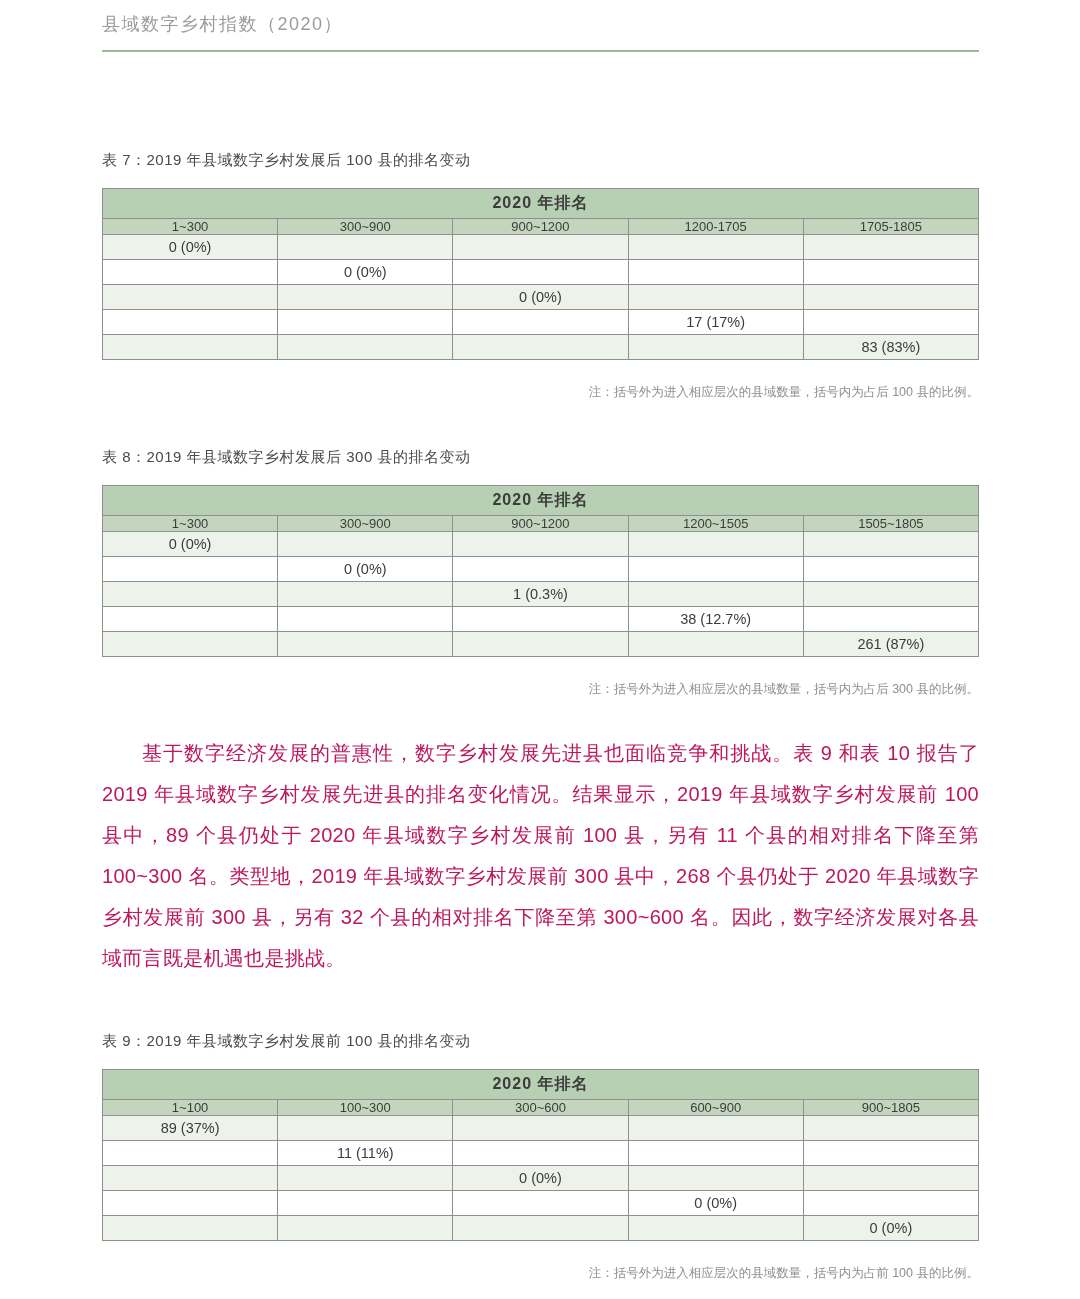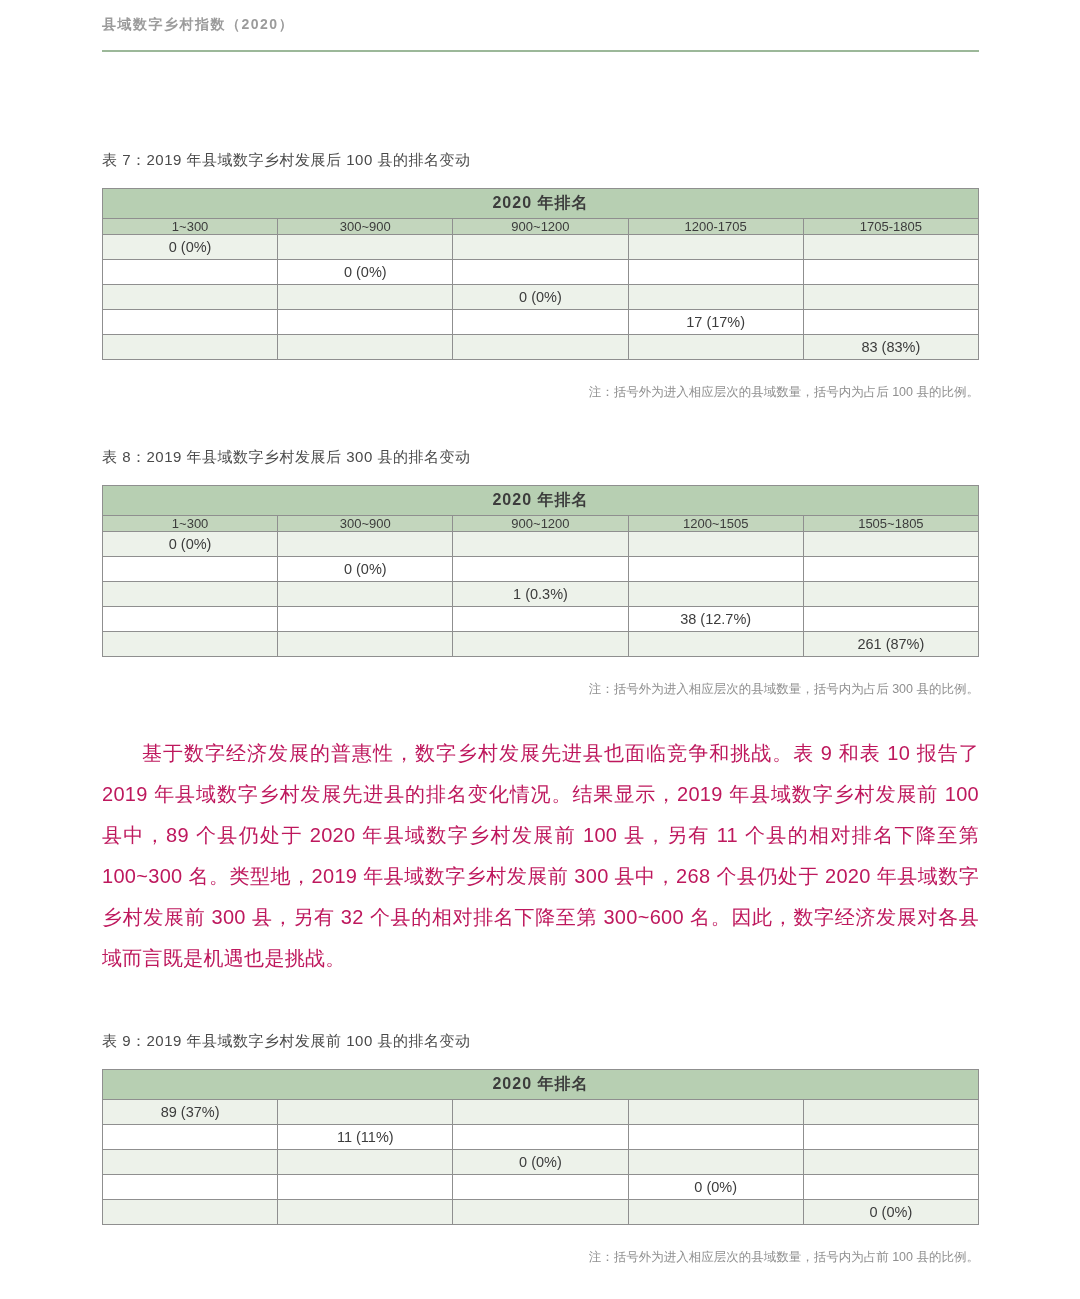--- a/index.html
+++ b/index.html
@@ -10,24 +10,23 @@
   }
   body { height: 1299px; overflow: hidden; }
   .page {
     width: 1080px;
     height: 1299px;
     padding: 14px 101px 0 102px;
     background: #ffffff;
   }
   .doc-header {
     color: #9b9b9b;
-    font-size: 14px;
+    font-size: 18px;
     letter-spacing: 1.5px;
     line-height: 20px;
-    font-weight: bold;
   }
   .rule {
     height: 2px;
     background: #9cb899;
     margin-top: 16px;
   }
   .table-title {
     font-size: 15px;
     line-height: 20px;
     color: #4a4a4a;
@@ -209,20 +208,27 @@
 
   <p class="body-paragraph">基于数字经济发展的普惠性，数字乡村发展先进县也面临竞争和挑战。表 9 和表 10 报告了 2019 年县域数字乡村发展先进县的排名变化情况。结果显示，2019 年县域数字乡村发展前 100 县中，89 个县仍处于 2020 年县域数字乡村发展前 100 县，另有 11 个县的相对排名下降至第 100~300 名。类型地，2019 年县域数字乡村发展前 300 县中，268 个县仍处于 2020 年县域数字乡村发展前 300 县，另有 32 个县的相对排名下降至第 300~600 名。因此，数字经济发展对各县域而言既是机遇也是挑战。</p>
 
   <section>
     <div class="table-title t9-title">表 9：2019 年县域数字乡村发展前 100 县的排名变动</div>
     <table>
       <thead>
         <tr class="span-row">
           <th colspan="5">2020 年排名</th>
         </tr>
+        <tr class="col-row">
+          <th>1~100</th>
+          <th>100~300</th>
+          <th>300~600</th>
+          <th>600~900</th>
+          <th>900~1805</th>
+        </tr>
       </thead>
       <tbody>
         <tr>
           <td>89 (37%)</td>
           <td></td>
           <td></td>
           <td></td>
           <td></td>
         </tr>
         <tr>

